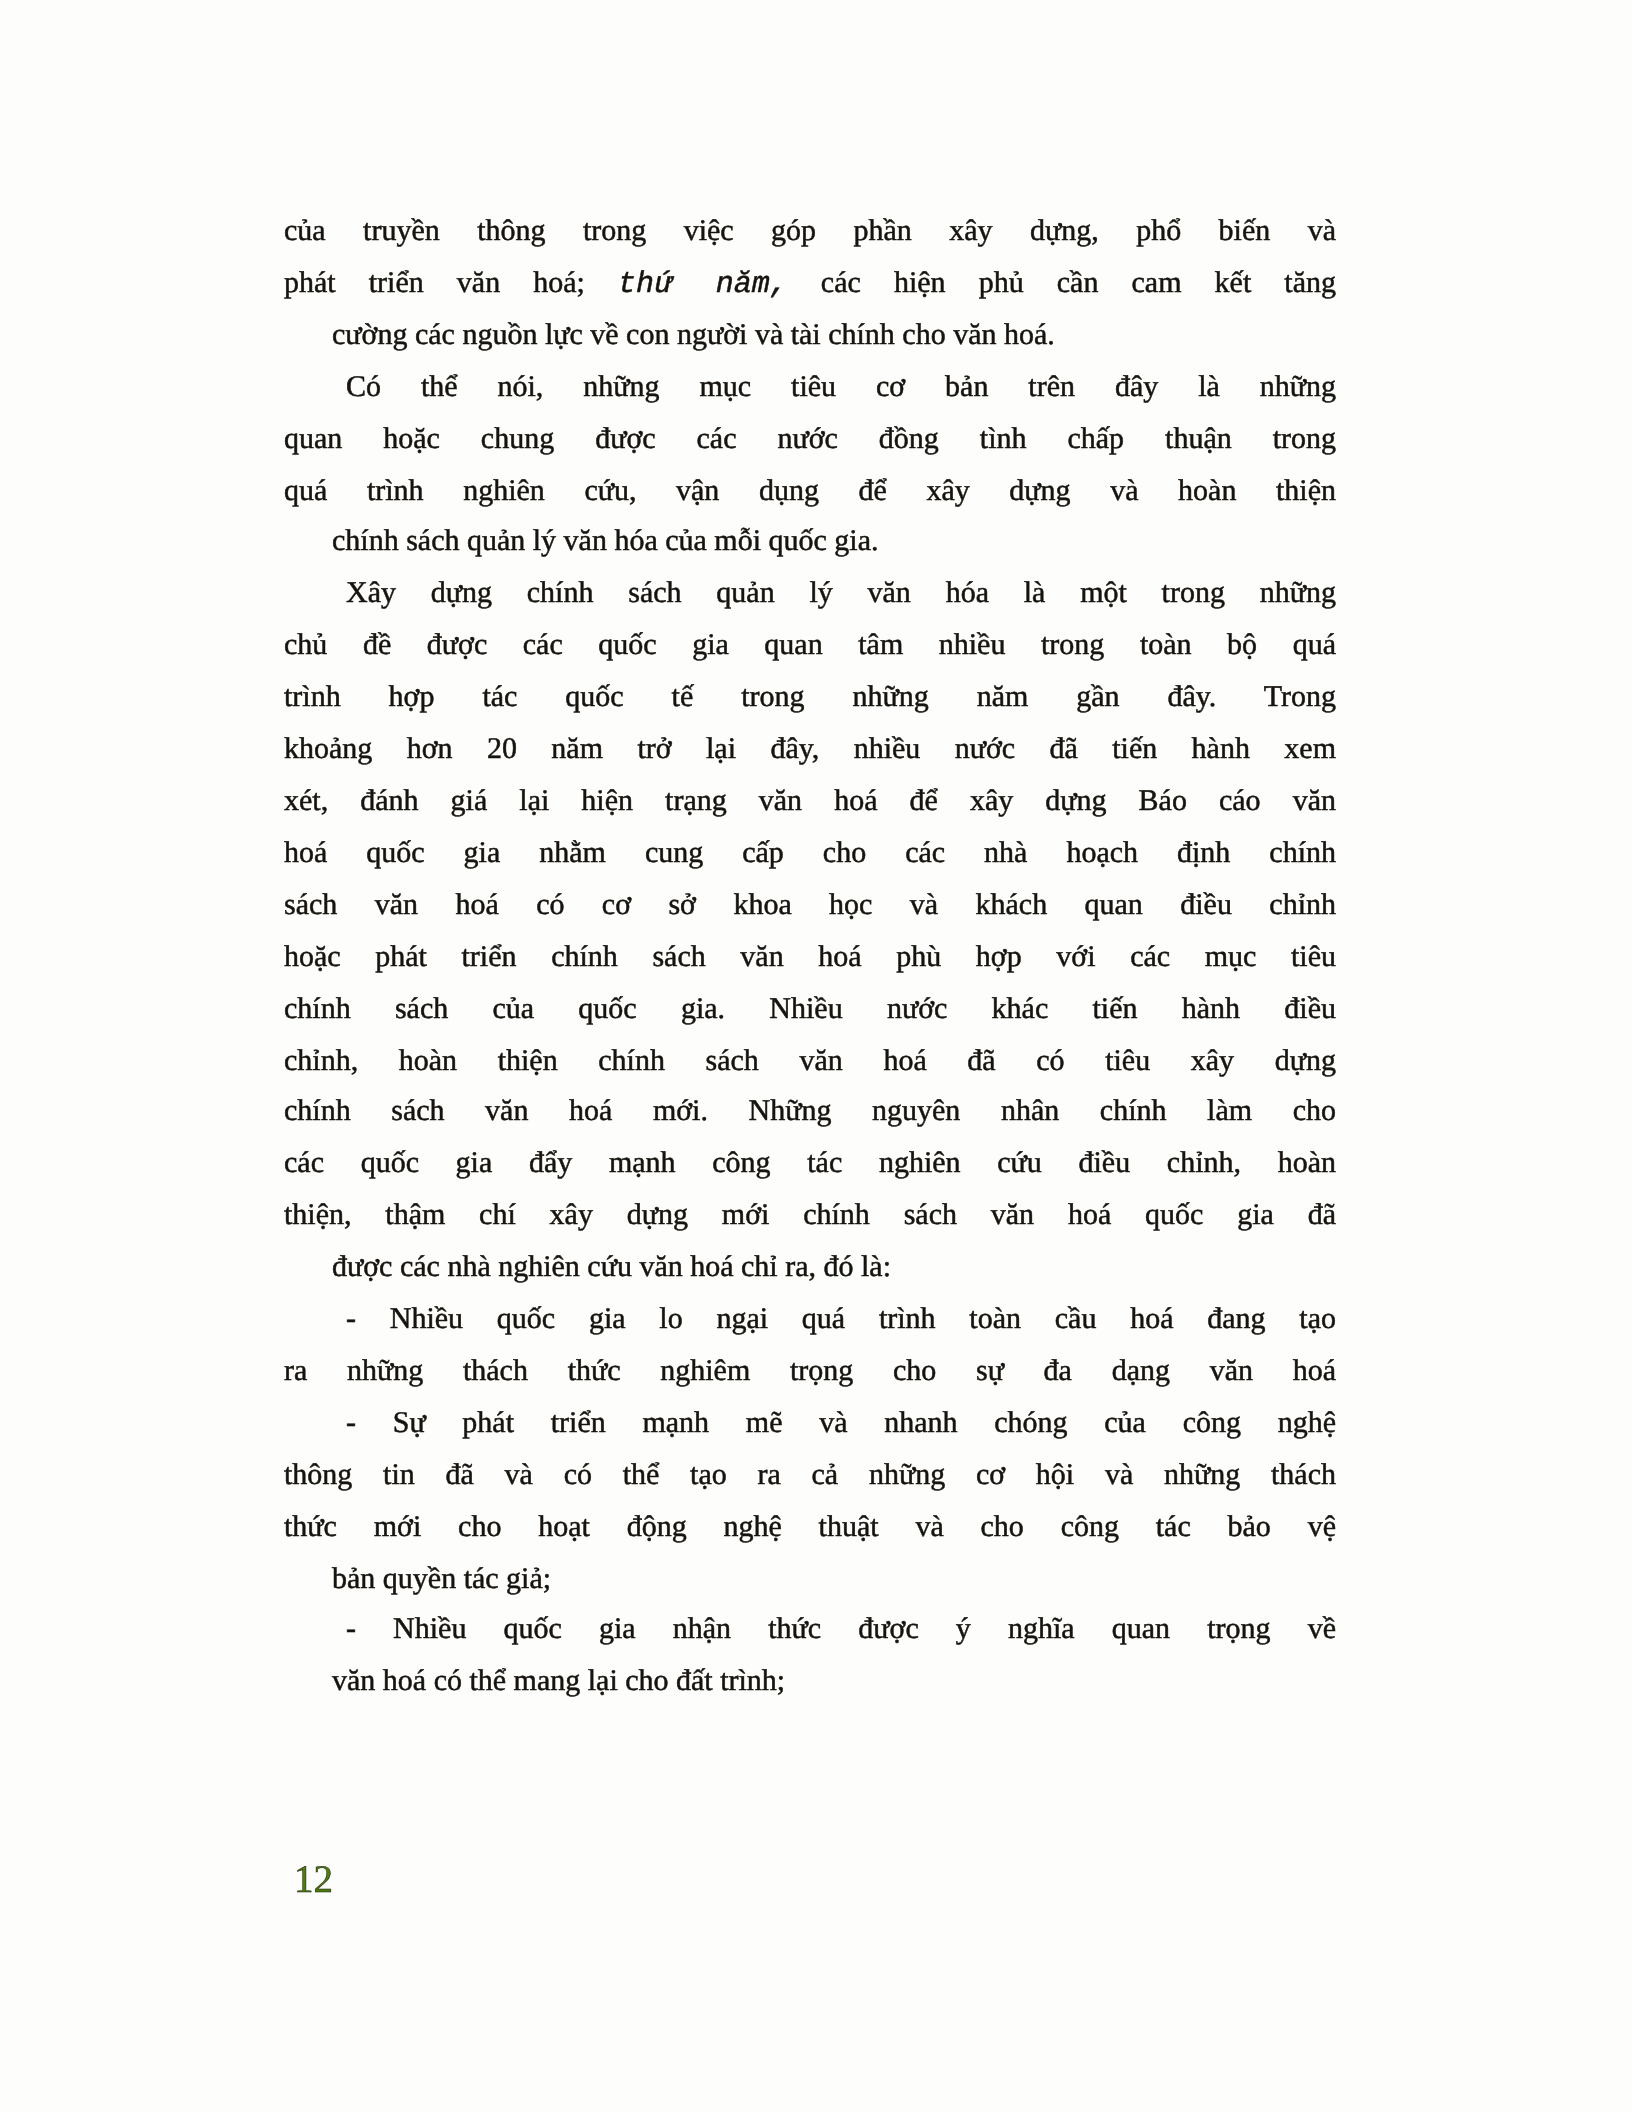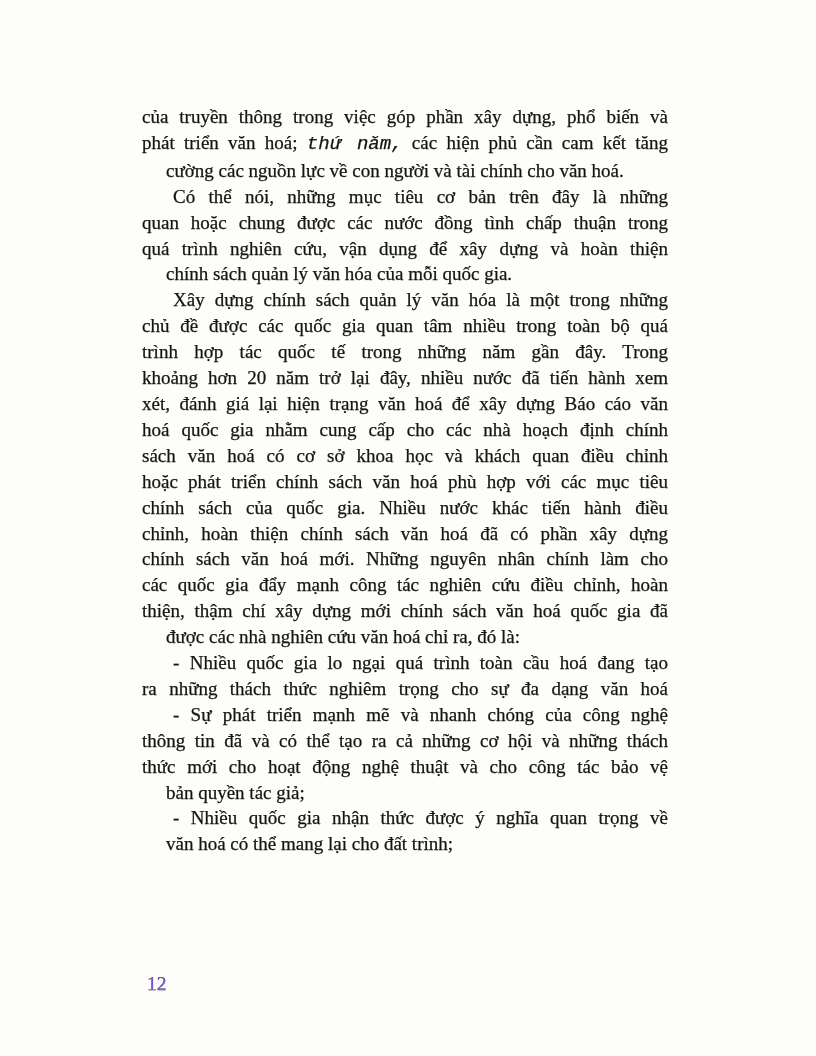--- a/index.html
+++ b/index.html
@@ -18,21 +18,21 @@
     position: absolute;
     inset: 0;
     background: #fdfdfb;
   }
   .text-block {
     position: absolute;
     left: 142px;
     top: 104px;
     width: 526px;
     font-family: "Liberation Serif", "DejaVu Serif", serif;
-    font-size: 19px;
+    font-size: 15px;
     line-height: 25.9px;
     color: #17140f;
     -webkit-text-stroke: 0.25px #17140f;
   }
   .text-line {
     text-align: justify;
     text-align-last: justify;
   }
   .text-line.para-last {
     text-align-last: left;
@@ -45,22 +45,21 @@
     font-style: italic;
     font-family: Liberation Mono, monospace;
   }
   .page-number {
     position: absolute;
     left: 147px;
     top: 928px;
     font-family: "Liberation Serif", "DejaVu Serif", serif;
     font-size: 19.5px;
     line-height: 25px;
-    color: #8b5cf6;
-    margin-top: 43px;
+    color: #4d7c0f;
     -webkit-text-stroke: 0.25px #17140f;
   }
 </style>
 </head>
 <body>
 
 <div class="scan-page">
   <main class="text-block" id="text-block">
       <div class="text-line para-first">của truyền thông trong việc góp phần xây dựng, phổ biến và</div>
       <div class="text-line"><span>phát triển văn hoá; </span><span class="italic-phrase">thứ năm,</span><span> các hiện phủ cần cam kết tăng</span></div>
@@ -71,21 +70,21 @@
       <div class="text-line para-last indented">chính sách quản lý văn hóa của mỗi quốc gia.</div>
       <div class="text-line para-first indented">Xây dựng chính sách quản lý văn hóa là một trong những</div>
       <div class="text-line indented">chủ đề được các quốc gia quan tâm nhiều trong toàn bộ quá</div>
       <div class="text-line indented">trình hợp tác quốc tế trong những năm gần đây. Trong</div>
       <div class="text-line indented">khoảng hơn 20 năm trở lại đây, nhiều nước đã tiến hành xem</div>
       <div class="text-line indented">xét, đánh giá lại hiện trạng văn hoá để xây dựng Báo cáo văn</div>
       <div class="text-line indented">hoá quốc gia nhằm cung cấp cho các nhà hoạch định chính</div>
       <div class="text-line indented">sách văn hoá có cơ sở khoa học và khách quan điều chỉnh</div>
       <div class="text-line indented">hoặc phát triển chính sách văn hoá phù hợp với các mục tiêu</div>
       <div class="text-line indented">chính sách của quốc gia. Nhiều nước khác tiến hành điều</div>
-      <div class="text-line indented">chỉnh, hoàn thiện chính sách văn hoá đã có phần xây dựng</div>
+      <div class="text-line indented">chỉnh, hoàn thiện chính sách văn hoá đã có tiêu xây dựng</div>
       <div class="text-line indented">chính sách văn hoá mới. Những nguyên nhân chính làm cho</div>
       <div class="text-line indented">các quốc gia đẩy mạnh công tác nghiên cứu điều chỉnh, hoàn</div>
       <div class="text-line indented">thiện, thậm chí xây dựng mới chính sách văn hoá quốc gia đã</div>
       <div class="text-line para-last indented">được các nhà nghiên cứu văn hoá chỉ ra, đó là:</div>
       <div class="text-line para-first indented">- Nhiều quốc gia lo ngại quá trình toàn cầu hoá đang tạo</div>
       <div class="text-line indented">ra những thách thức nghiêm trọng cho sự đa dạng văn hoá</div>
       <div class="text-line para-first indented">- Sự phát triển mạnh mẽ và nhanh chóng của công nghệ</div>
       <div class="text-line indented">thông tin đã và có thể tạo ra cả những cơ hội và những thách</div>
       <div class="text-line indented">thức mới cho hoạt động nghệ thuật và cho công tác bảo vệ</div>
       <div class="text-line para-last indented">bản quyền tác giả;</div>

